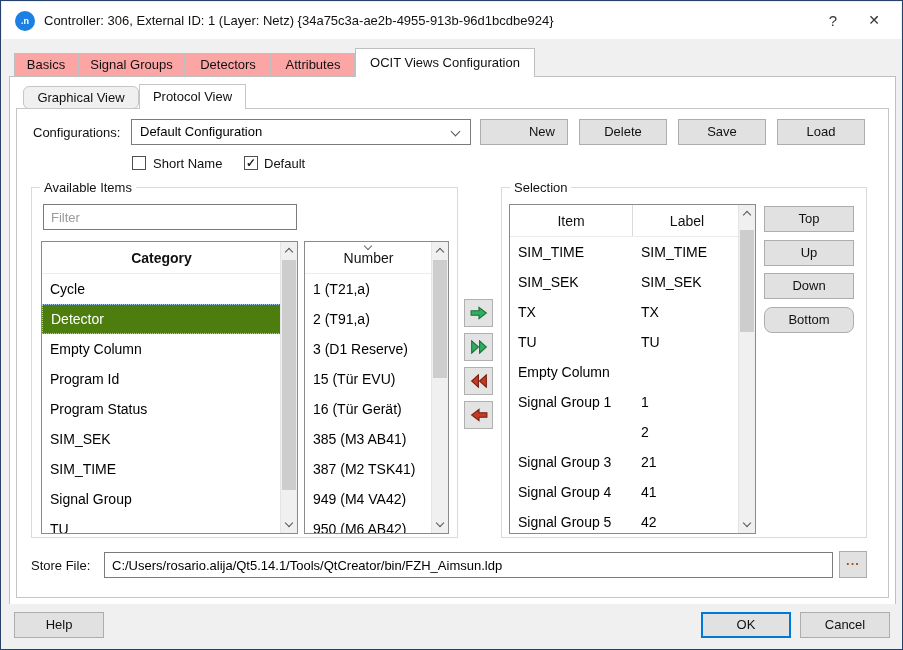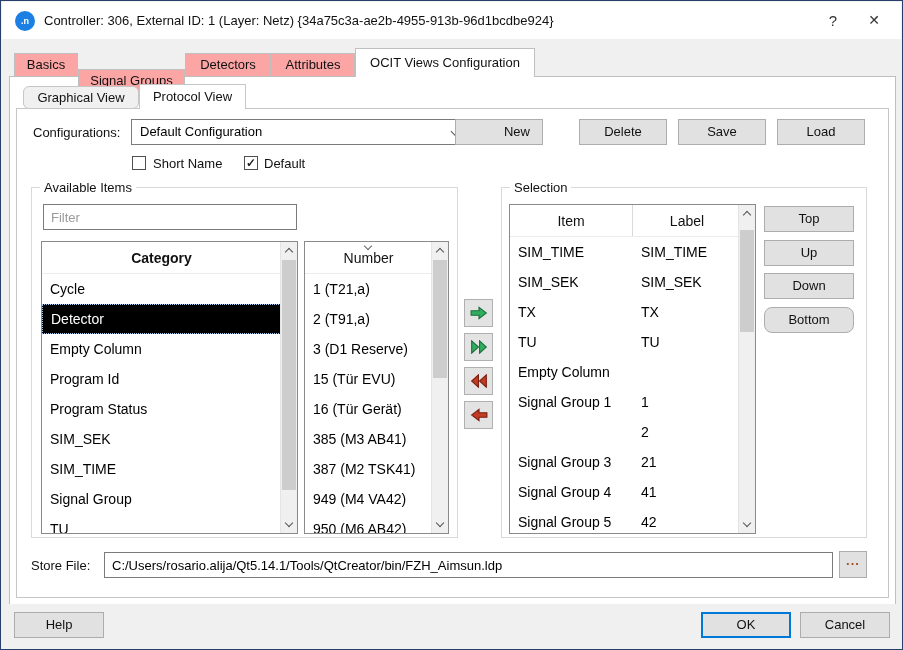--- a/index.html
+++ b/index.html
@@ -47,21 +47,21 @@
          font-size:12px; line-height:12px; text-align:center; color:#222; font-weight:bold; }
   
   .group { position:absolute; border:1px solid #d9d9d9; z-index:4; }
   .group-label { position:absolute; top:-8px; left:8px; background:#ffffff; padding:0 4px; font-size:13px; color:#111; }
   
   .table { position:absolute; background:#fff; border:1px solid #8a8a8a; overflow:hidden; z-index:5; }
   .thead { position:absolute; left:0; top:0; height:32px; font-size:14px; color:#111;
            display:flex; align-items:center; justify-content:center; border-bottom:1px solid #ececec; }
   .row { position:absolute; left:0; height:30px; font-size:14px; color:#000000; line-height:30px;
          padding-left:8px; white-space:nowrap; overflow:hidden; }
-  .row.selected { background:#000000; color:#fff; border:1px dotted #a8cdf0; line-height:28px; }
+  .row.selected { background:#4d7c0f; color:#fff; border:1px dotted #a8cdf0; line-height:28px; }
   .sort-ind { position:absolute; top:1px; left:50%; margin-left:-4px; width:6px; height:6px;
               border-right:1.4px solid #666; border-bottom:1.4px solid #666; transform:rotate(45deg); }
   
   .sbar { position:absolute; top:0; right:0; bottom:0; width:17px; background:#f0f0f0; border-left:1px solid #e4e4e4; z-index:6; }
   .sb-arrow { position:absolute; left:0; width:16px; height:17px; display:flex; align-items:center; justify-content:center; }
   .sb-arrow .chev { width:6px; height:6px; border-color:#555; }
   .sb-up { top:0; } .sb-up .chev { margin-top:3px; }
   .sb-down { bottom:0; } .sb-down .chev { margin-bottom:3px; }
   .sb-thumb { position:absolute; left:1px; width:14px; background:#cdcdcd; }
   
@@ -79,36 +79,36 @@
   <div class="titlebar">
     <div class="app-icon">.n</div>
     <div class="win-title">Controller: 306, External ID: 1 (Layer: Netz) {34a75c3a-ae2b-4955-913b-96d1bcdbe924}</div>
     <div class="tb-btn tb-help">?</div>
     <div class="tb-btn tb-close">✕</div>
   </div>
 
   <div class="pane-outer"></div>
 
   <div class="tab" style="left:13px;width:64px;">Basics</div>
-  <div class="tab" style="left:77px;width:107px;margin-top:16px;">Signal Groups</div>
+  <div class="tab" style="left:77px;width:107px;">Signal Groups</div>
   <div class="tab" style="left:184px;width:86px;">Detectors</div>
   <div class="tab" style="left:270px;width:84px;">Attributes</div>
   <div class="tab active" style="left:354px;width:180px;">OCIT Views Configuration</div>
 
   <div class="pane-inner"></div>
 
   <div class="subtab" style="left:22px;top:85px;width:116px;border-radius:6px;">Graphical View</div>
   <div class="subtab active" style="left:138px;top:83px;width:107px;height:25px;line-height:23px;">Protocol View</div>
 
   <div class="lbl" style="left:32px;top:124px;">Configurations:</div>
   <div class="combo">
     <span>Default Configuration</span>
     <span class="chev down"></span>
   </div>
-  <div class="btn h26" style="left:454px;top:118px;padding-left:36px;">New</div>
+  <div class="btn h26" style="left:479px;top:118px;padding-left:36px;">New</div>
   <div class="btn h26" style="left:578px;top:118px;">Delete</div>
   <div class="btn h26" style="left:677px;top:118px;">Save</div>
   <div class="btn h26" style="left:776px;top:118px;">Load</div>
 
   <div class="cbx" style="left:131px;top:155px;"></div>
   <div class="lbl" style="left:152px;top:155px;">Short Name</div>
   <div class="cbx" style="left:243px;top:155px;">
     <span>✓</span>
   </div>
   <div class="lbl" style="left:263px;top:155px;">Default</div>

